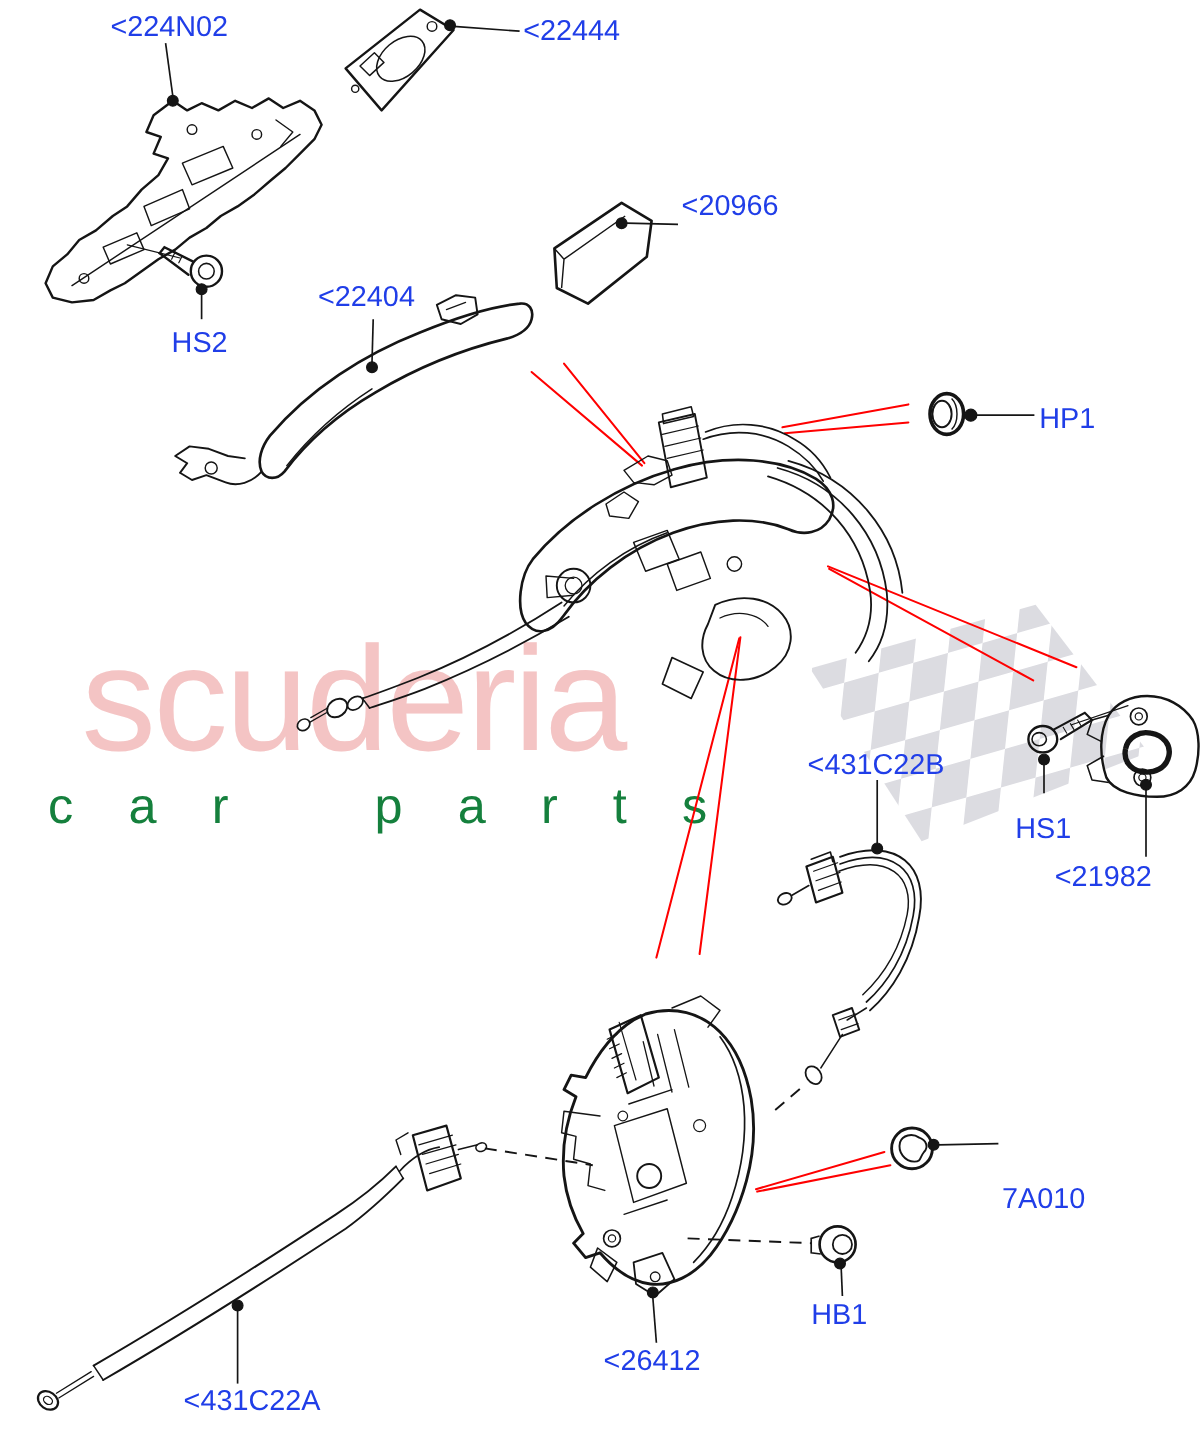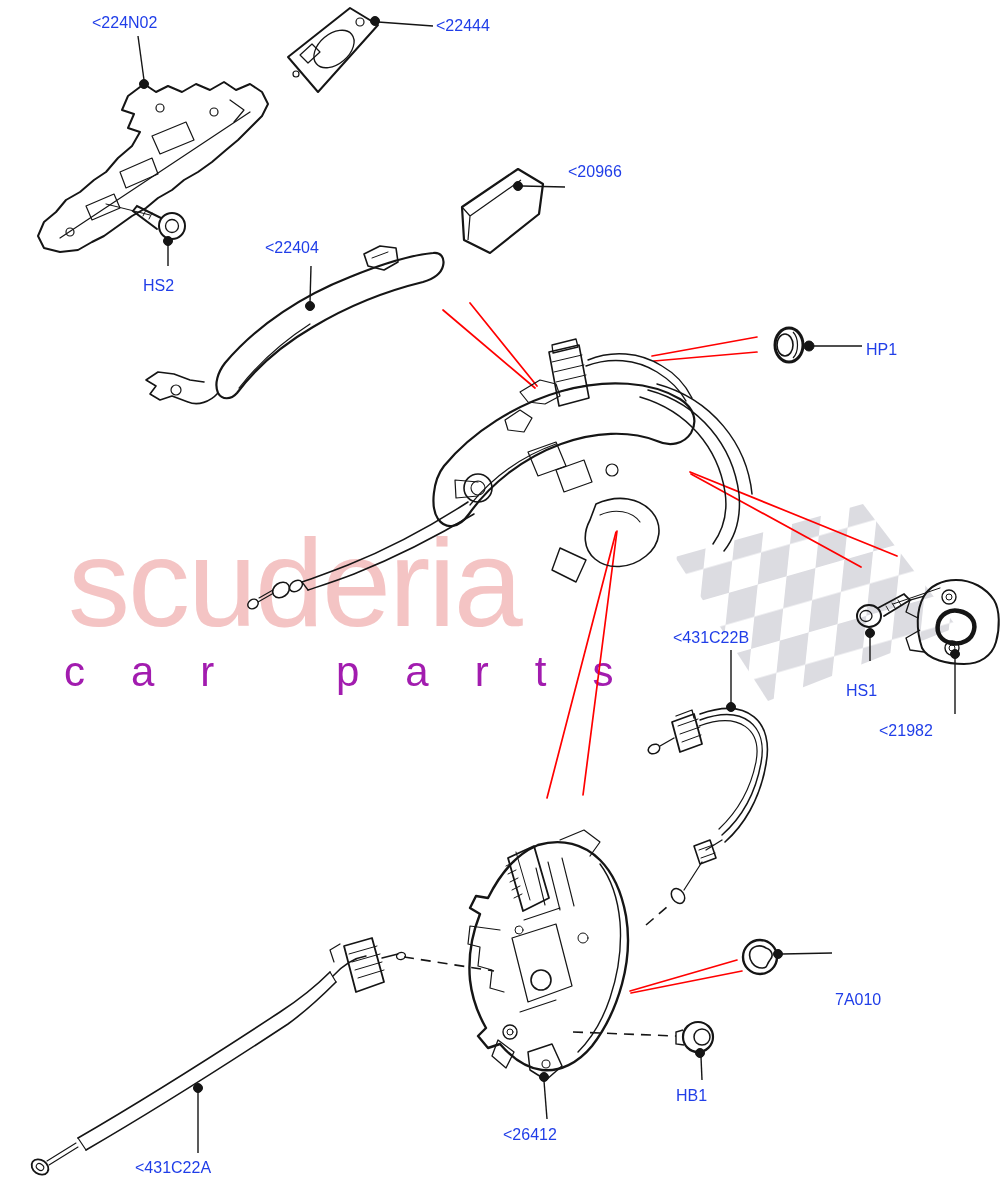--- a/index.html
+++ b/index.html
@@ -1,24 +1,24 @@
 <!DOCTYPE html>
 <html><head>
 <meta charset="utf-8">
 <style>
   html,body{margin:0;padding:0;}
   body{width:1001px;height:1200px;position:relative;background:#ffffff;overflow:hidden;
        font-family:"Liberation Sans",sans-serif;}
   .stage{position:absolute;inset:0;}
   .wm-brand{position:absolute;left:68px;top:512px;font-size:124px;font-weight:normal;
             letter-spacing:-2px;color:#f4c4c4;z-index:0;user-select:none;}
-  .wm-sub{position:absolute;left:40px;top:648px;font-size:42px;color:#a21caf;
-          letter-spacing:46px;word-spacing:18px;z-index:0;user-select:none;margin-left:24px;}
+  .wm-sub{position:absolute;left:40px;top:648px;font-size:42px;color:#15803d;
+          letter-spacing:46px;word-spacing:18px;z-index:0;user-select:none;}
   svg.art{position:absolute;left:0;top:0;z-index:1;}
-  .part-label{position:absolute;color:#203ee8;font-size:16px;line-height:24px;
+  .part-label{position:absolute;color:#203ee8;font-size:24px;line-height:24px;
               white-space:nowrap;z-index:2;cursor:pointer;}
 </style>
 </head>
 <body>
 
 <div class="stage">
 
   <div class="wm-brand">scuderia</div>
   <div class="wm-sub">car parts</div>
 
@@ -269,14 +269,14 @@
   <div class="part-label" style="left:568px;top:160px">&lt;20966</div>
   <div class="part-label" style="left:265px;top:236px">&lt;22404</div>
   <div class="part-label" style="left:143px;top:274px">HS2</div>
   <div class="part-label" style="left:866px;top:338px">HP1</div>
   <div class="part-label" style="left:673px;top:626px">&lt;431C22B</div>
   <div class="part-label" style="left:846px;top:679px">HS1</div>
   <div class="part-label" style="left:879px;top:719px">&lt;21982</div>
   <div class="part-label" style="left:835px;top:988px">7A010</div>
   <div class="part-label" style="left:676px;top:1084px">HB1</div>
   <div class="part-label" style="left:503px;top:1123px">&lt;26412</div>
-  <div class="part-label" style="left:135px;top:1156px">&lt;431C22A</div>
+  <div class="part-label" style="left:153px;top:1156px">&lt;431C22A</div>
 </div>
 
 </body></html>

